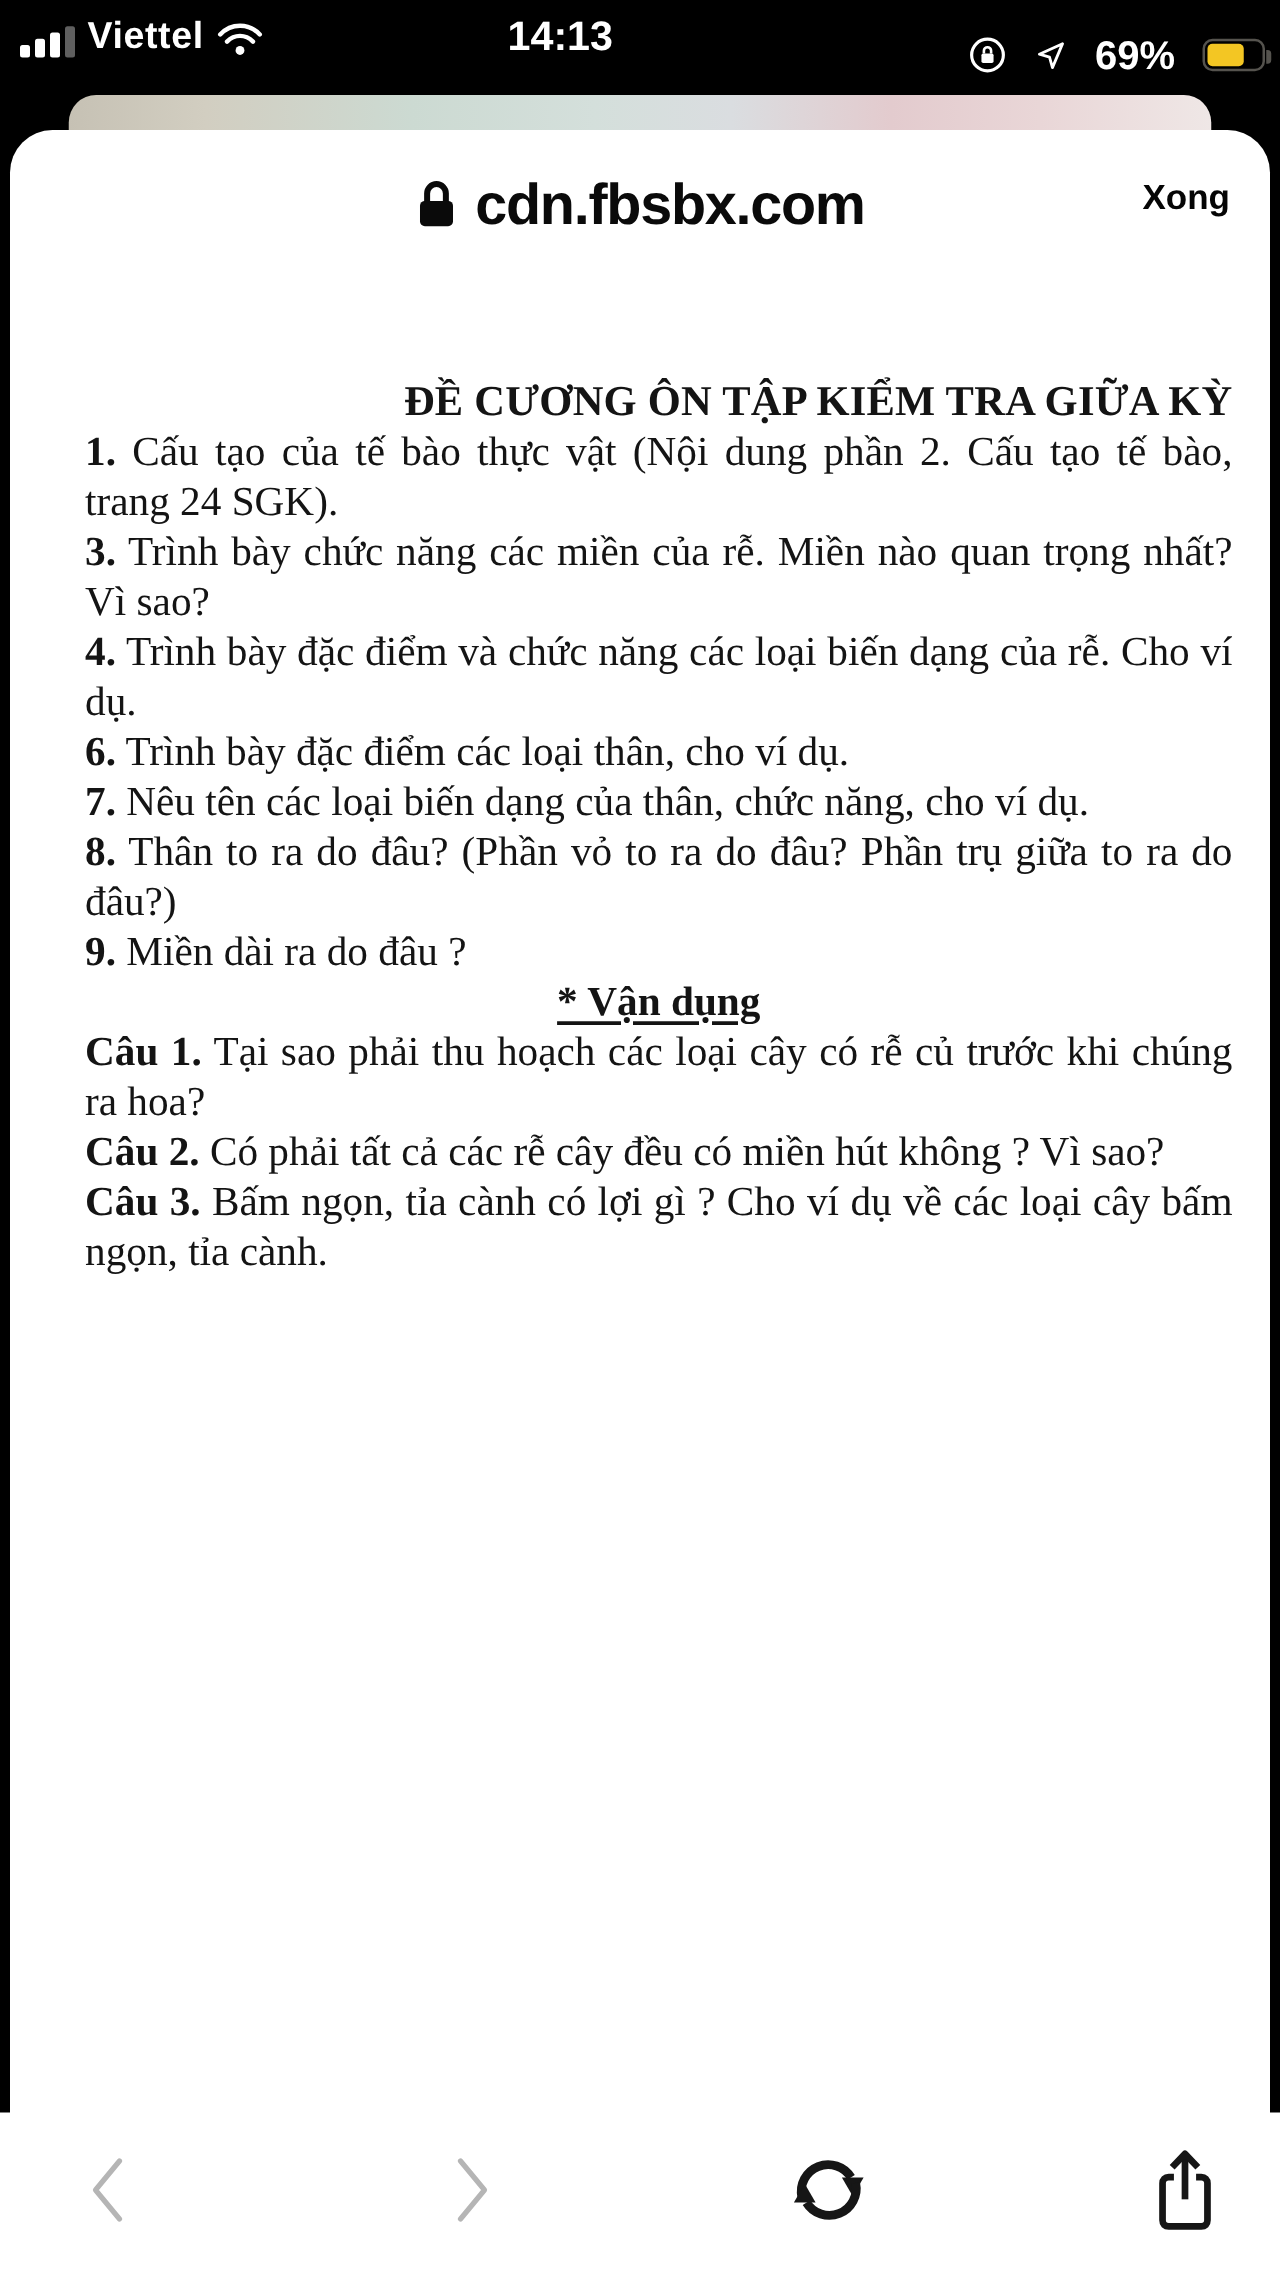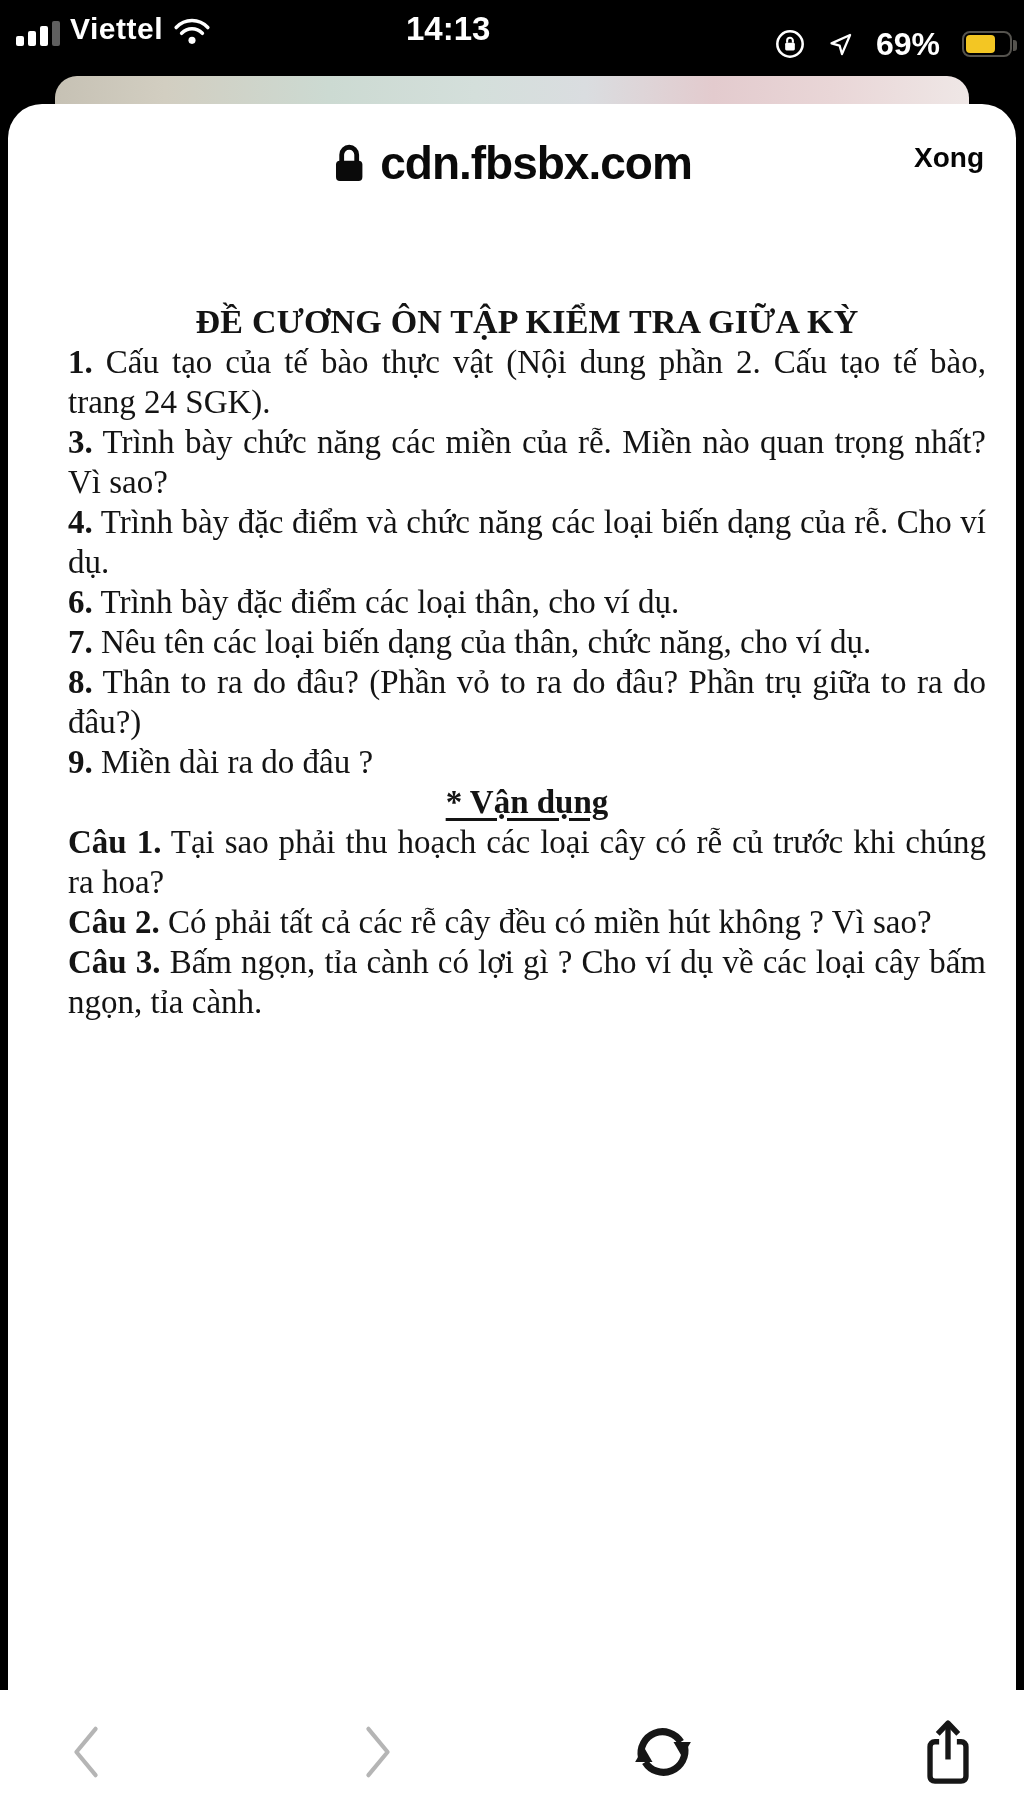--- a/index.html
+++ b/index.html
@@ -43,21 +43,21 @@
   .url-text { font-size:46px; font-weight:bold; color:#0a0a0a; letter-spacing:-1px; }
   .done-btn { position:absolute; right:32px; top:38px; font-size:28px; font-weight:bold; color:#050505; background:none; border:none; font-family:inherit; }
 
   
   .doc {
     position:absolute; left:60px; top:198px; width:918px;
     font-family:"Liberation Serif","DejaVu Serif",serif;
     font-size:33px; line-height:40px; color:#141414;
     text-align:justify;
   }
-  .doc-title { text-align:center; font-weight:bold; font-size:34px; letter-spacing:.2px; }
+  .doc-title { text-align:right; font-weight:bold; font-size:34px; letter-spacing:.2px; }
   .doc p { margin:0; }
   .mk { font-weight:bold; }
   .section-head { font-weight:bold; text-decoration:underline; text-underline-offset:5px; text-decoration-thickness:2.5px; text-align:center; }
 
   
   .toolbar { position:absolute; left:0; right:0; bottom:0; height:130px; background:#fff; }
   .tb-btn { position:absolute; top:62px; transform:translate(-50%,-50%); background:none; border:none; line-height:0; }
   .tb-back{left:86px;} .tb-fwd{left:378px;} .tb-reload{left:663px;} .tb-share{left:948px;}
 </style>
 </head>

